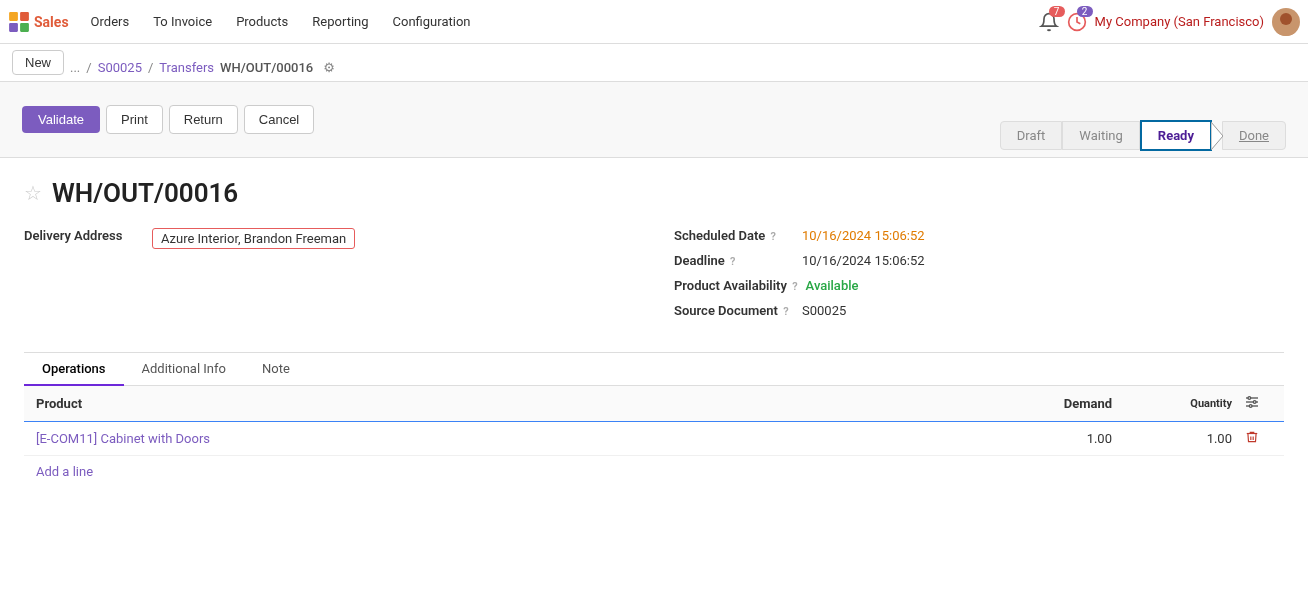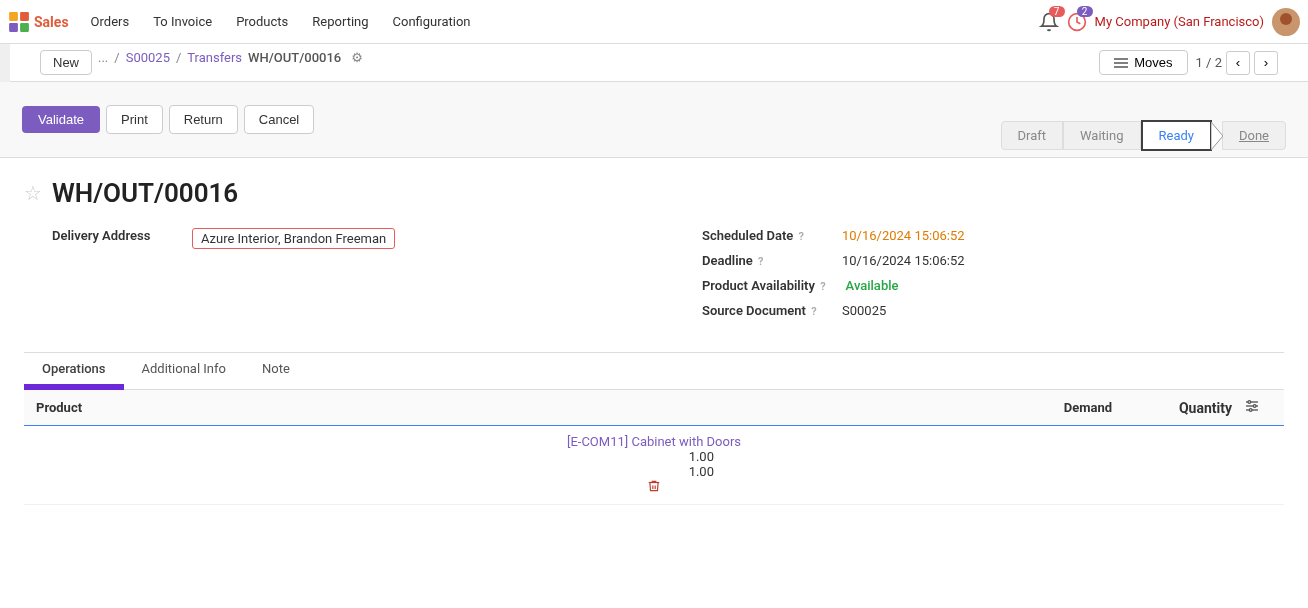--- a/index.html
+++ b/index.html
@@ -10,72 +10,72 @@
     .nav-logo { display: flex; align-items: center; gap: 4px; margin-right: 8px; }
     .nav-logo-icon { width: 22px; height: 22px; }
     .nav-item { padding: 4px 10px; font-size: 13px; color: #333; cursor: pointer; border-radius: 3px; white-space: nowrap; }
     .nav-right { margin-left: auto; display: flex; align-items: center; gap: 8px; }
     .nav-icon-btn { position: relative; cursor: pointer; display: flex; align-items: center; }
     .nav-badge { position: absolute; top: -6px; right: -6px; background: #e65c5c; color: #fff; border-radius: 10px; font-size: 10px; padding: 0 4px; min-width: 16px; text-align: center; }
     .nav-company { font-size: 13px; color: #b91c1c; cursor: pointer; }
     .nav-avatar { width: 28px; height: 28px; border-radius: 50%; background: #c8956c; display: flex; align-items: center; justify-content: center; overflow: hidden; }
 
     
-    .breadcrumb-bar { display: flex; align-items: flex-start; background: #fff; padding: 6px 30px; border-bottom: 1px solid #ddd; gap: 6px; margin-left: 10px; }
+    .breadcrumb-bar { display: flex; align-items: flex-end; background: #fff; padding: 6px 12px; border-bottom: 1px solid #ddd; gap: 6px; }
     .btn-new { background: #fff; border: 1px solid #ccc; border-radius: 4px; padding: 4px 12px; font-size: 13px; cursor: pointer; color: #333; }
     .breadcrumb-sep { color: #888; }
     .breadcrumb-link { color: #7c5cbf; cursor: pointer; text-decoration: none; }
     .breadcrumb-current { color: #555; font-weight: 500; }
     .gear-icon { color: #888; cursor: pointer; margin-left: 4px; }
     .breadcrumb-right { margin-left: auto; display: flex; align-items: center; gap: 8px; }
     .moves-btn { border: 1px solid #ccc; background: #fff; border-radius: 4px; padding: 4px 14px; cursor: pointer; font-size: 13px; display: flex; align-items: center; gap: 6px; }
     .pagination { display: flex; align-items: center; gap: 4px; font-size: 13px; color: #555; }
     .pag-btn { border: 1px solid #ccc; background: #fff; border-radius: 3px; width: 24px; height: 24px; display: flex; align-items: center; justify-content: center; cursor: pointer; }
 
     
     .action-bar { display: flex; align-items: center; background: #f8f8f8; border-bottom: 1px solid #ddd; padding: 6px 22px; gap: 6px; }
     .btn-validate { background: #7c5cbf; color: #fff; border: none; border-radius: 4px; padding: 6px 16px; font-size: 13px; cursor: pointer; font-weight: 500; }
     .btn-action { background: #fff; border: 1px solid #ccc; border-radius: 4px; padding: 6px 14px; font-size: 13px; cursor: pointer; color: #333; }
     .status-bar { margin-left: auto; display: flex; align-items: center; margin-top: 32px; }
     .status-step { padding: 6px 16px; font-size: 13px; color: #888; background: #f0f0f0; border: 1px solid #ddd; cursor: pointer; }
     .status-step:first-child { border-radius: 4px 0 0 4px; }
-    .status-step.active { background: #fff; color: #3b82f6; font-weight: 400; border: 2px solid #404040; position: relative; z-index: 1; }
+    .status-step.active { background: #fff; color: #4c1d95; font-weight: 700; border: 2px solid #0369a1; position: relative; z-index: 1; }
     .status-step.done { border-radius: 0 4px 4px 0; text-decoration: underline; }
 
     
     .main-content { background: #fff; margin: 0; height: calc(608px - 36px - 48px - 46px); overflow-y: auto; padding: 20px 24px; }
     .record-header { display: flex; align-items: center; gap: 10px; margin-bottom: 20px; }
     .star-icon { font-size: 20px; color: #ccc; cursor: pointer; }
     .record-title { font-size: 26px; font-weight: 600; color: #222; }
 
     .form-section { display: flex; gap: 40px; margin-bottom: 24px; }
     .form-left { flex: 1; }
     .form-right { flex: 1; }
-    .form-row { display: flex; align-items: flex-start; margin-bottom: 10px; gap: 20px; margin-left: 28px; }
+    .form-row { display: flex; align-items: flex-start; margin-bottom: 10px; gap: 8px; }
     .form-label { font-weight: 600; color: #333; min-width: 120px; white-space: nowrap; font-size: 13px; }
     .form-value { color: #333; font-size: 13px; }
     .form-value.highlighted { color: #e07b00; }
     .form-value.available { color: #28a745; font-weight: 500; }
     .delivery-address-field { border: 1.5px solid #e65c5c; border-radius: 3px; padding: 2px 8px; color: #333; }
     .help-icon { color: #aaa; font-size: 11px; cursor: pointer; margin-left: 2px; }
 
     
     .tabs-section { border-top: 1px solid #ddd; margin-bottom: 0; }
     .tabs-nav { display: flex; border-bottom: 1px solid #ddd; }
     .tab-item { padding: 8px 18px; font-size: 13px; cursor: pointer; color: #555; border-bottom: 2px solid transparent; margin-bottom: -1px; }
-    .tab-item.active { color: #404040; border-bottom: 6px solid #6d28d9; font-weight: 500; }
+    .tab-item.active { color: #000000; border-bottom: 2px solid #6d28d9; font-weight: 500; }
 
     
     .table-section { margin-top: 0; }
     .table-header { display: flex; align-items: center; padding: 8px 12px; border-bottom: 1px solid #3b82f6; background: #fafafa; }
     .col-product { flex: 1; font-weight: 700; font-size: 13px; }
     .col-demand { width: 120px; text-align: right; font-weight: 700; font-size: 13px; }
-    .col-quantity { width: 120px; text-align: right; font-weight: 700; font-size: 14px; }
+    .col-quantity { width: 120px; text-align: right; font-weight: 700; font-size: 11px; }
     .col-actions { width: 40px; text-align: center; }
-    .table-row { display: flex; align-items: center; padding: 8px 12px; border-bottom: 1px solid #f0f0f0; flex-direction: column; }
+    .table-row { display: flex; align-items: center; padding: 8px 12px; border-bottom: 1px solid #f0f0f0; }
     .row-product { flex: 1; color: #7c5cbf; cursor: pointer; font-size: 13px; }
     .row-demand { width: 120px; text-align: right; font-size: 13px; }
     .row-quantity { width: 120px; text-align: right; font-size: 13px; }
     .row-delete { width: 40px; text-align: center; }
     .add-line { padding: 8px 12px; color: #7c5cbf; cursor: pointer; font-size: 13px; }
 
     
     ::-webkit-scrollbar { width: 8px; }
     ::-webkit-scrollbar-track { background: #f0f0f0; }
     ::-webkit-scrollbar-thumb { background: #ccc; border-radius: 4px; }
@@ -129,35 +129,20 @@
 
   <div class="breadcrumb-bar">
     <button class="btn-new">New</button>
     <span class="breadcrumb-sep">...</span>
     <span class="breadcrumb-sep">/</span>
     <a class="breadcrumb-link">S00025</a>
     <span class="breadcrumb-sep">/</span>
     <a class="breadcrumb-link">Transfers</a>
     <span class="breadcrumb-current">WH/OUT/00016</span>
     <span class="gear-icon">⚙</span>
-    <div class="breadcrumb-right">
-      <button class="moves-btn">
-        <svg width="14" height="12" viewBox="0 0 14 12" fill="none" stroke="#555" stroke-width="1.5">
-          <line x1="0" y1="2" x2="14" y2="2"></line>
-          <line x1="0" y1="6" x2="14" y2="6"></line>
-          <line x1="0" y1="10" x2="14" y2="10"></line>
-        </svg>
-        <span>Moves</span>
-      </button>
-      <div class="pagination">
-        <span>1 / 2</span>
-        <button class="pag-btn">‹</button>
-        <button class="pag-btn">›</button>
-      </div>
-    </div>
   </div>
 
   <div class="action-bar">
     <button class="btn-validate">Validate</button>
     <button class="btn-action">Print</button>
     <button class="btn-action">Return</button>
     <button class="btn-action">Cancel</button>
     <div class="status-bar">
       <div class="status-step">Draft</div>
       <div class="status-step">Waiting</div>
@@ -246,16 +231,17 @@
           <span class="row-quantity">1.00</span>
           <span class="row-delete">
             <svg width="14" height="14" viewBox="0 0 24 24" fill="none" stroke="#c0392b" stroke-width="2">
               <polyline points="3 6 5 6 21 6"></polyline>
               <path d="M19 6l-1 14H6L5 6"></path>
               <path d="M10 11v6M14 11v6"></path>
               <path d="M9 6V4h6v2"></path>
             </svg>
           </span>
         </div>
+        <div class="add-line">Add a line</div>
       </div>
     </div>
   </div>
 </div>
 
 </body></html>

